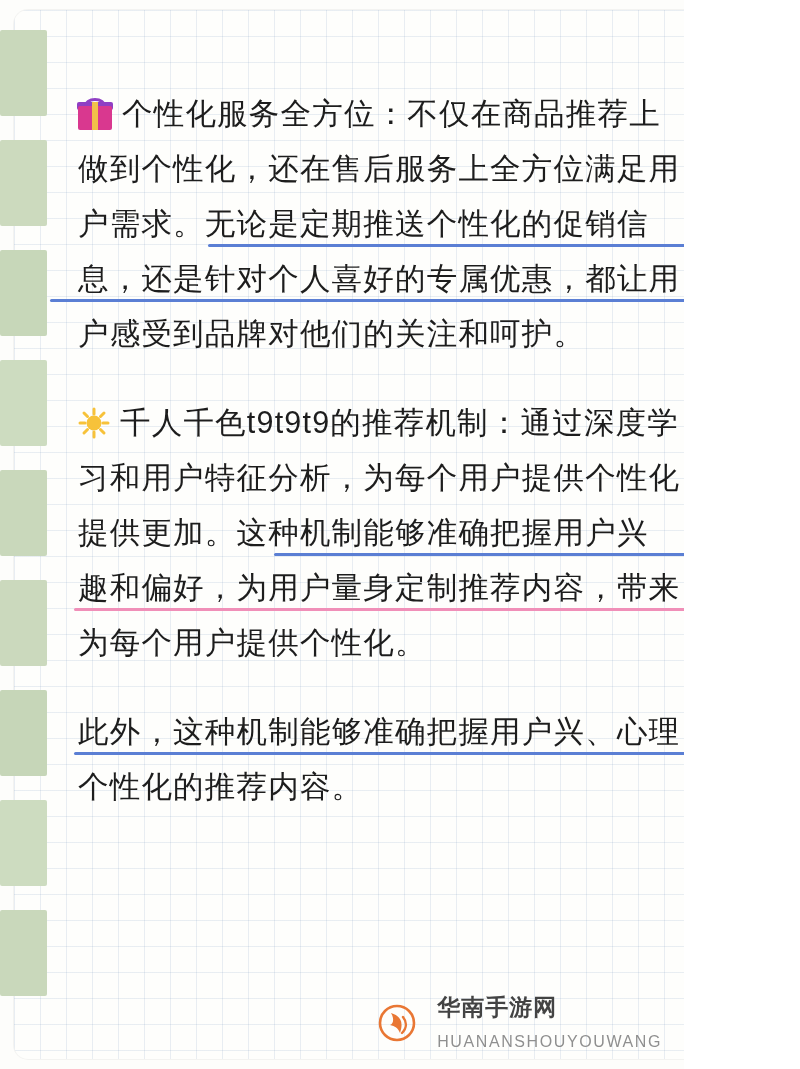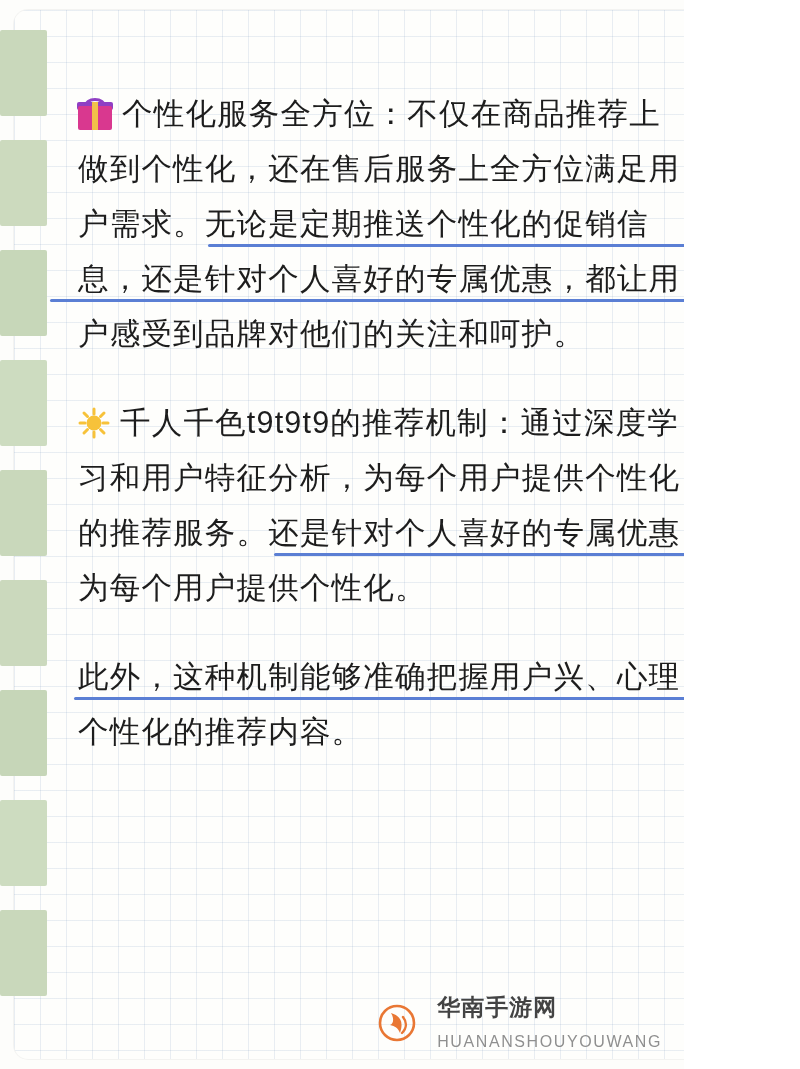--- a/index.html
+++ b/index.html
@@ -236,21 +236,25 @@
               <line x1="9.5" y1="22.5" x2="6" y2="26"></line>
             </g>
           </svg>
         </span><span class="txt">千人千色t9t9t9的推荐机制：通过深度学</span>
       </div>
       <div class="line">
         <span class="txt">习和用户特征分析，为每个用户提供个性化</span>
       </div>
       <div class="line">
         <span class="ul blue" style="left:196px; width:468px; bottom:4px;"></span>
-        <span class="txt">的推荐服务。还是针对个人喜好的专属优惠</span>
+        <span class="txt">提供更加。这种机制能够准确把握用户兴</span>
+      </div>
+      <div class="line">
+        <span class="ul pink" style="left:-4px; width:668px; bottom:4px;"></span>
+        <span class="txt">趣和偏好，为用户量身定制推荐内容，带来</span>
       </div>
       <div class="line">
         <span class="txt">为每个用户提供个性化。</span>
       </div>
     </div>
 
     <div class="para">
       <div class="line">
         <span class="ul blue" style="left:-4px; width:656px; bottom:4px;"></span>
         <span class="txt">此外，这种机制能够准确把握用户兴、心理</span>

